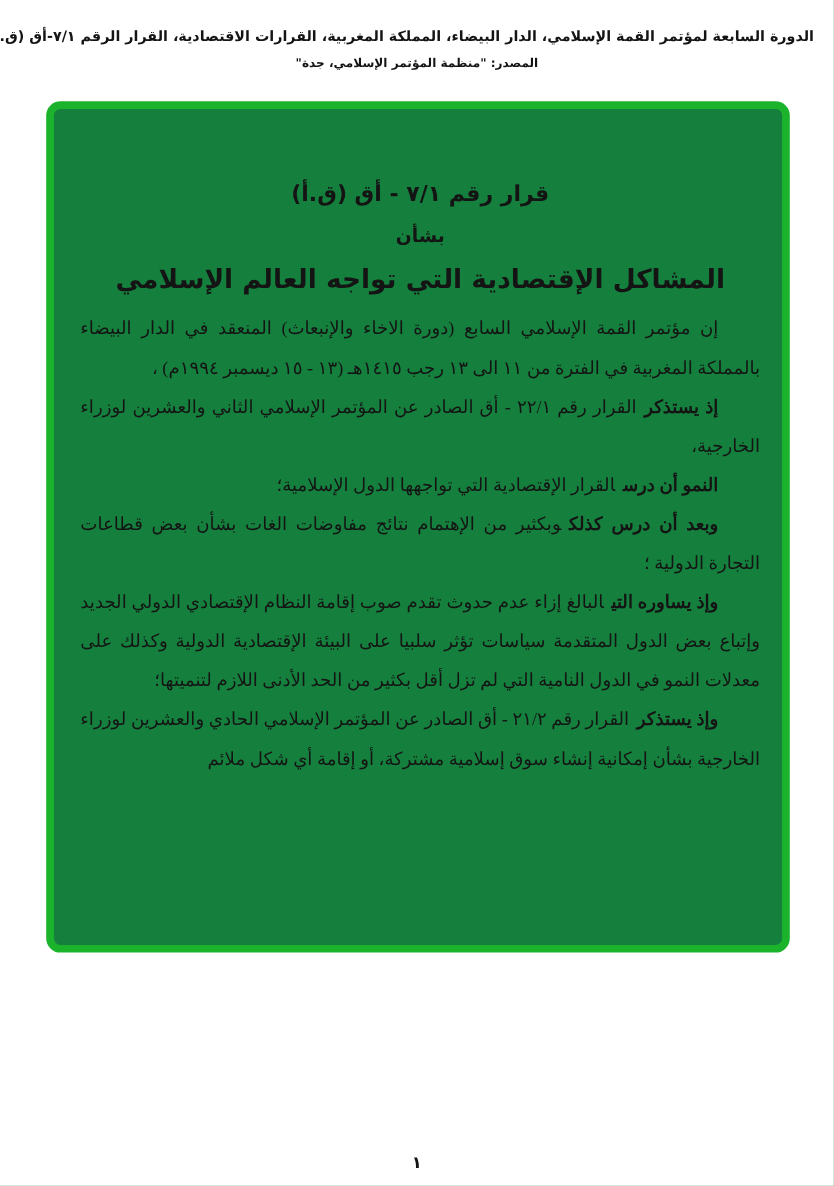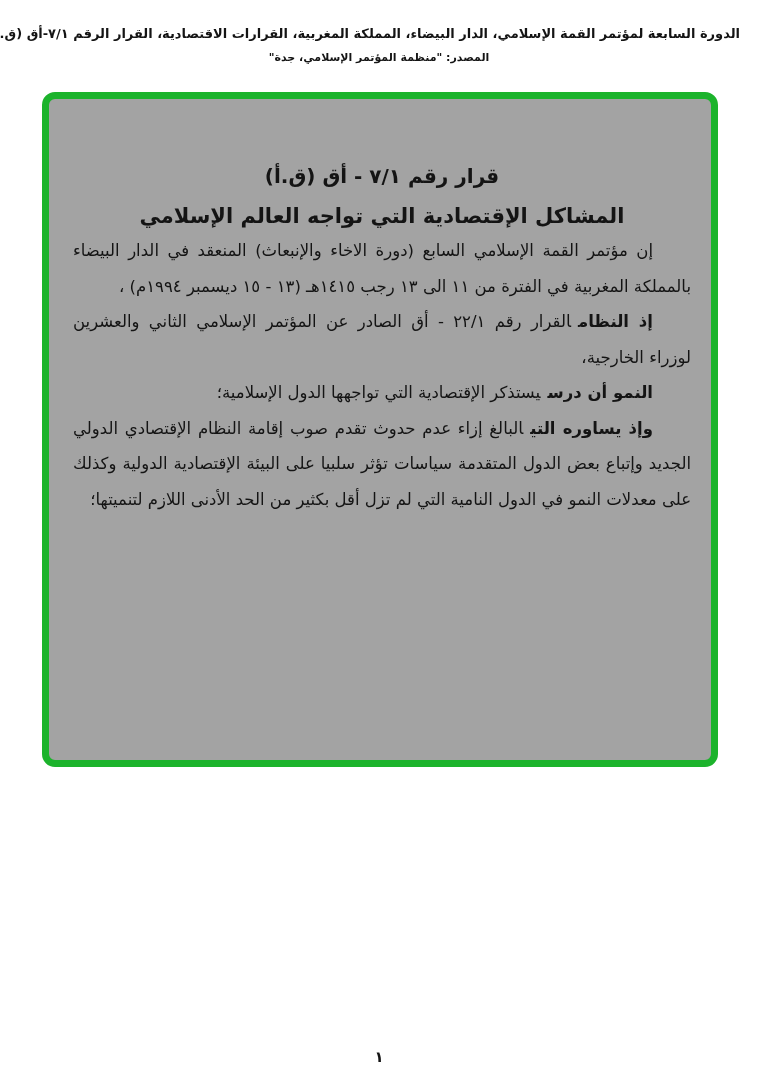--- a/index.html
+++ b/index.html
@@ -20,34 +20,34 @@
     font-size:13px; font-weight:bold; text-align:right;
     letter-spacing:0; line-height:20px; white-space:nowrap;
   }
   .header-l2 {
     font-size:11px; font-weight:bold; text-align:center; margin-top:7px;
   }
 
   
   .frame {
     position:absolute; left:42px; top:92px;
-    width:676px; height:675px;
+    width:676px; height:774px;
     box-sizing:border-box;
     border:7px solid #1cb32c;
     border-radius:13px;
     padding:64px 20px 0 24px;
-    background:#a3a3a3;
+    background:#15803d;
   }
 
   .title { text-align:center; font-weight:bold; }
   .title-l1 { font-size:20px; line-height:26px; margin-bottom:14px; }
   .title-l2 { font-size:17px; line-height:24px; margin-bottom:14px; }
-  .title-l3 { font-size:21px; line-height:26px; }
+  .title-l3 { font-size:24px; line-height:26px; }
 
-  .bodytext { margin-top:4px; }
+  .bodytext { margin-top:14px;font-family:Liberation Serif, serif; }
   p.para {
     margin:0;
     font-size:16.5px;
     line-height:35.5px;
     text-align:justify;
     text-indent:38px;
   }
   .lead { font-weight:bold; }
   .lead:not(:empty) { margin-left:7px; }
 
@@ -63,27 +63,30 @@
 
   <div class="header">
     <div class="header-l1">الدورة السابعة لمؤتمر القمة الإسلامي، الدار البيضاء، المملكة المغربية، القرارات الاقتصادية، القرار الرقم ٧/١-أق (ق.أ)</div>
     <div class="header-l2">المصدر:  "منظمة المؤتمر الإسلامي، جدة"</div>
   </div>
 
   <div class="frame" style="border-color: rgb(28, 179, 44);">
 
     <div class="title">
       <div class="title-l1">قرار رقم ٧/١ - أق (ق.أ)</div>
+      <div class="title-l2">بشأن</div>
       <div class="title-l3">المشاكل الإقتصادية التي تواجه العالم الإسلامي</div>
     </div>
 
     <div class="bodytext">
       <p class="para"><span class="lead"></span><span>إن مؤتمر القمة الإسلامي السابع (دورة الاخاء والإنبعاث) المنعقد في الدار البيضاء بالمملكة المغربية في الفترة من ١١ الى ١٣ رجب ١٤١٥هـ (١٣ - ١٥ ديسمبر ١٩٩٤م) ،</span></p>
-      <p class="para"><span class="lead">إذ النظام</span><span>القرار رقم ٢٢/١ - أق الصادر عن المؤتمر الإسلامي الثاني والعشرين لوزراء الخارجية،</span></p>
-      <p class="para"><span class="lead">النمو أن درس</span><span>يستذكر الإقتصادية التي تواجهها الدول الإسلامية؛</span></p>
+      <p class="para"><span class="lead">إذ يستذكر</span><span>القرار رقم ٢٢/١ - أق الصادر عن المؤتمر الإسلامي الثاني والعشرين لوزراء الخارجية،</span></p>
+      <p class="para"><span class="lead">النمو أن درس</span><span>القرار الإقتصادية التي تواجهها الدول الإسلامية؛</span></p>
+      <p class="para"><span class="lead">وبعد أن درس كذلك</span><span>وبكثير من الإهتمام نتائج مفاوضات الغات بشأن بعض قطاعات التجارة الدولية ؛</span></p>
       <p class="para"><span class="lead">وإذ يساوره التي</span><span>البالغ إزاء عدم حدوث تقدم صوب إقامة النظام الإقتصادي الدولي الجديد وإتباع بعض الدول المتقدمة سياسات تؤثر سلبيا على البيئة الإقتصادية الدولية وكذلك على معدلات النمو في الدول النامية التي لم تزل أقل بكثير من الحد الأدنى اللازم لتنميتها؛</span></p>
+      <p class="para"><span class="lead">وإذ يستذكر</span><span>القرار رقم ٢١/٢ - أق الصادر عن المؤتمر الإسلامي الحادي والعشرين لوزراء الخارجية بشأن إمكانية إنشاء سوق إسلامية مشتركة، أو إقامة أي شكل ملائم</span></p>
     </div>
 
   </div>
 
   <div class="page-num">١</div>
 
 </div>
 
 </body></html>

